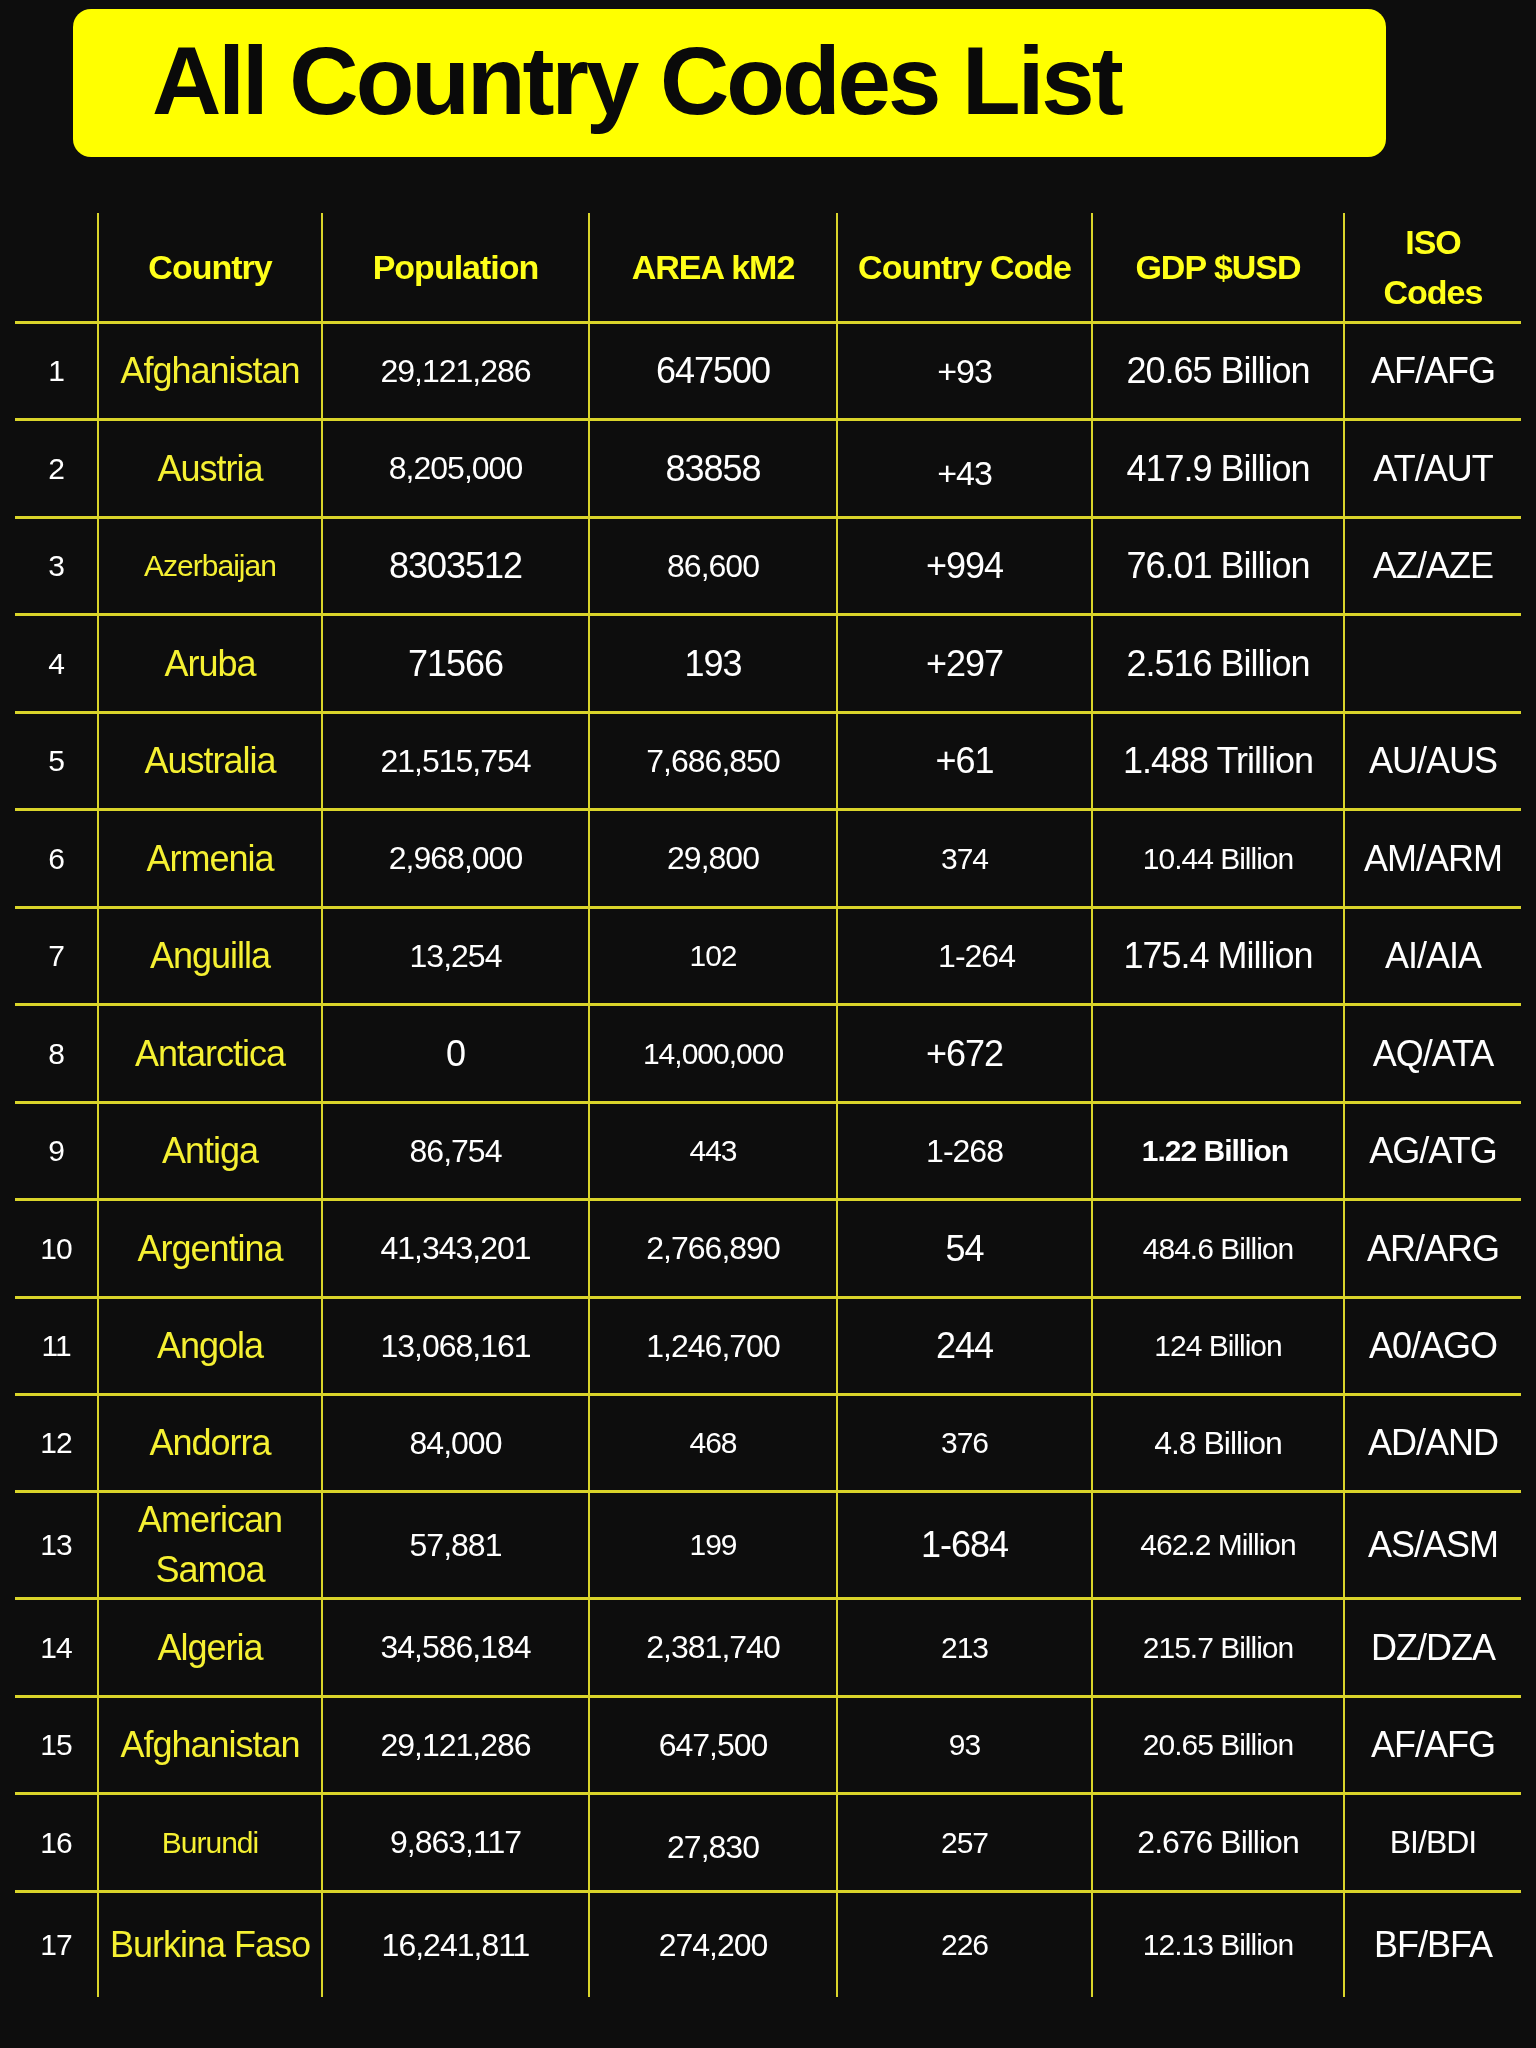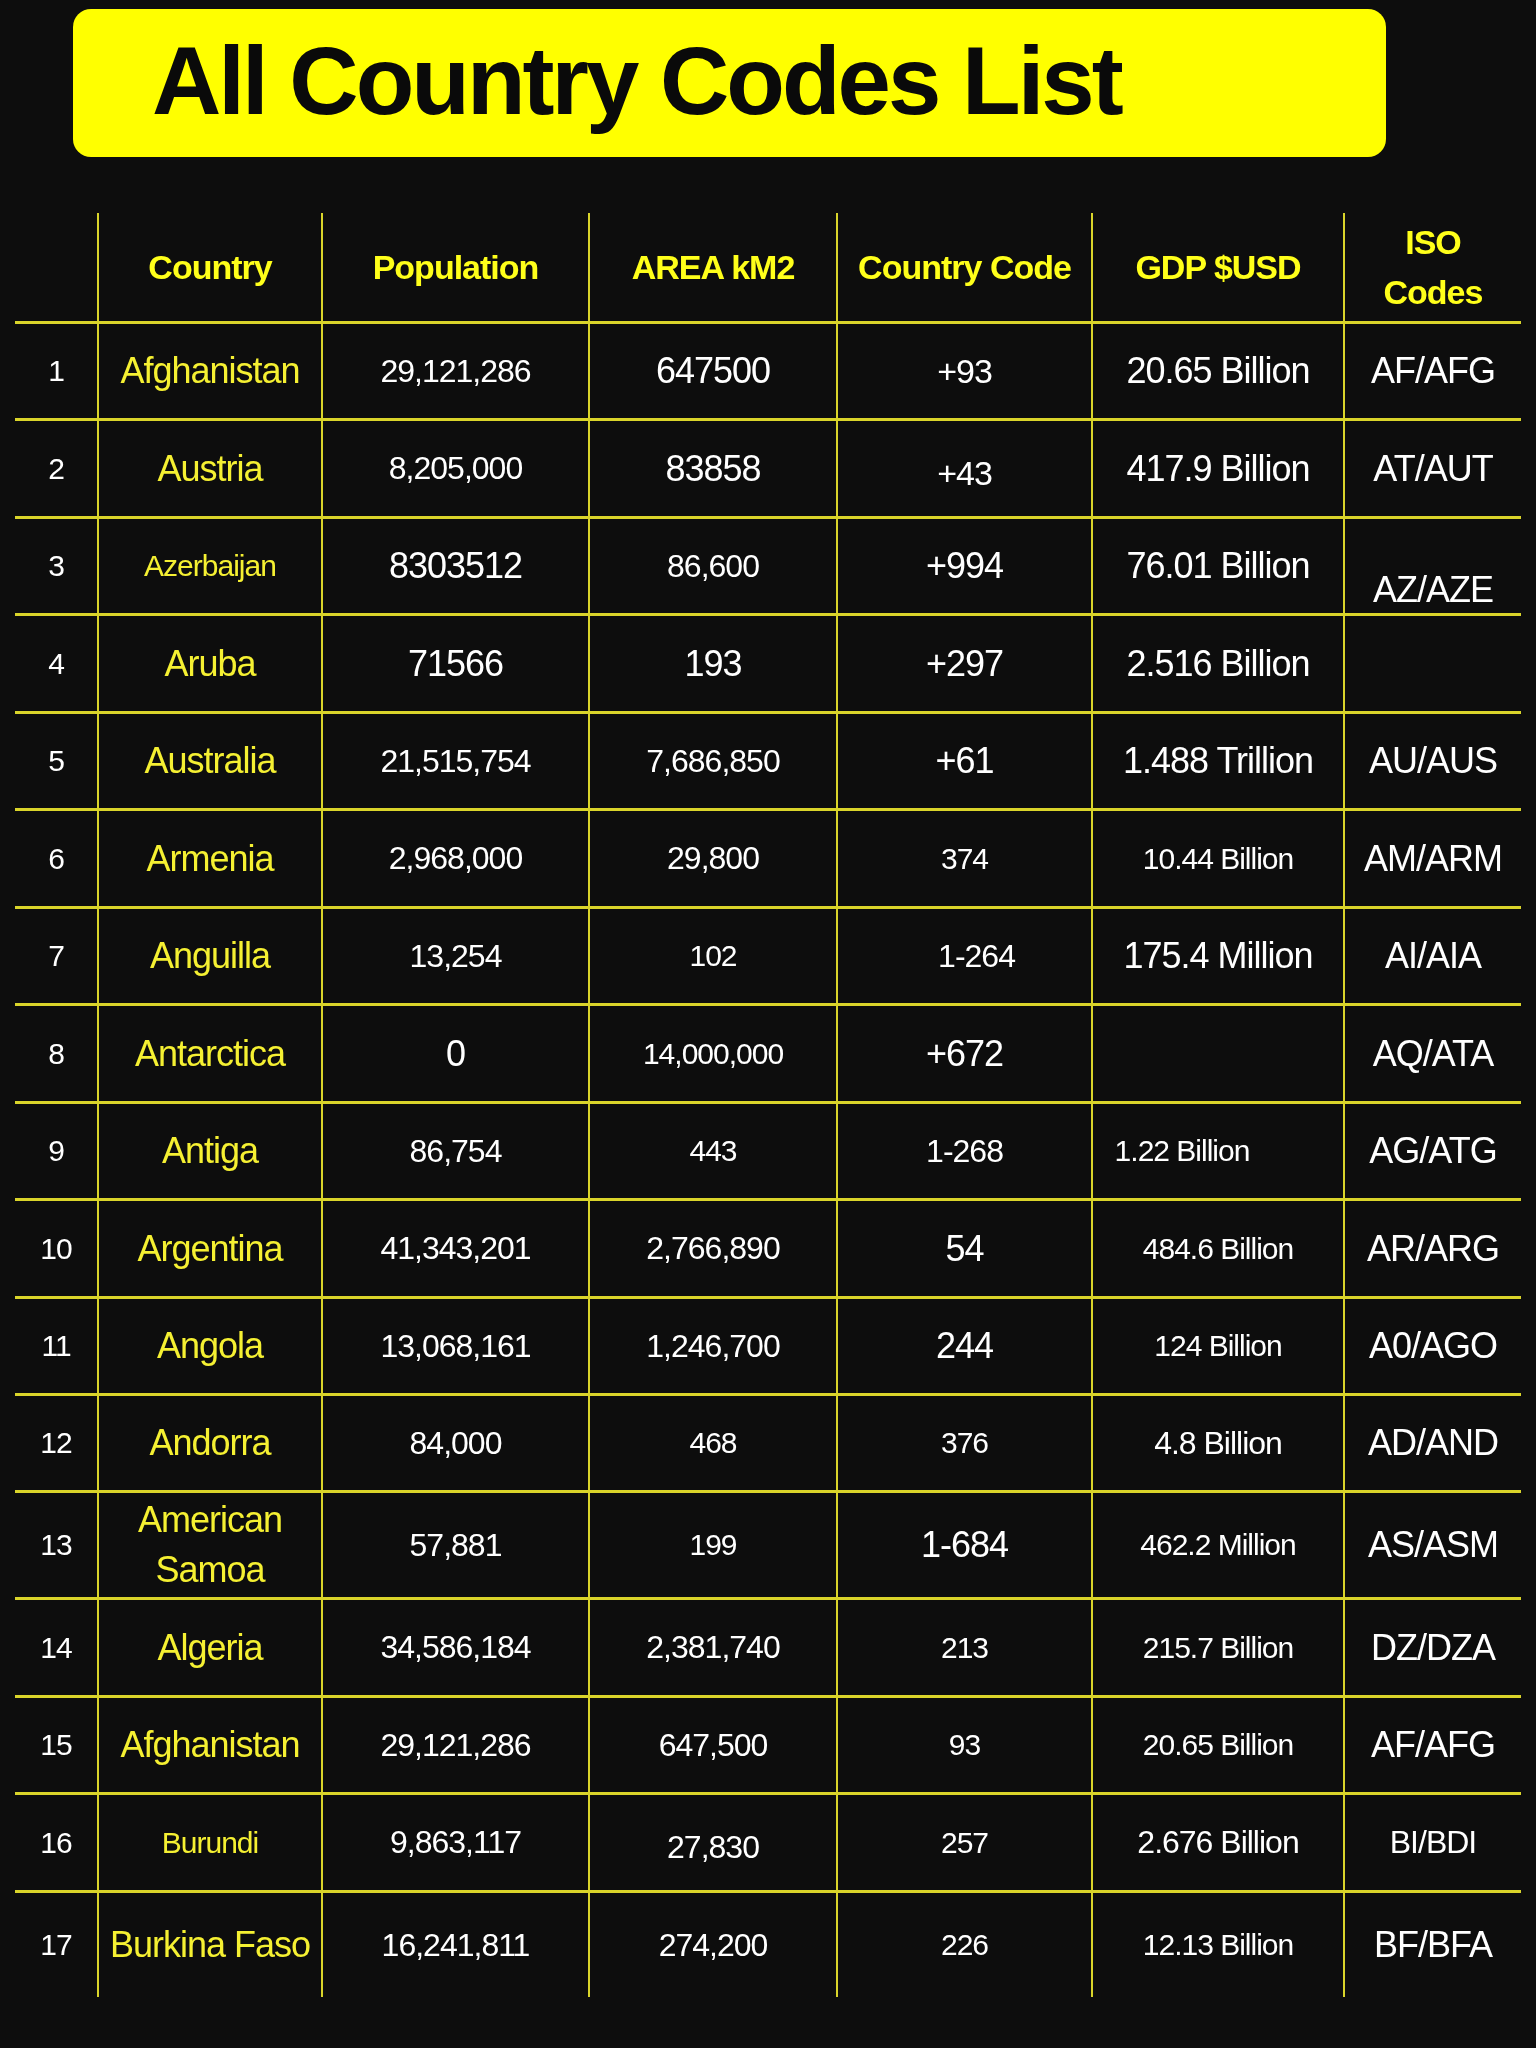--- a/index.html
+++ b/index.html
@@ -58,21 +58,21 @@
     <div class="cell" style="left: 590px; top: 421px; width: 246px; height: 95px; font-size: 36px;">83858</div>
     <div class="cell" style="left: 838px; top: 421px; width: 253px; height: 104px; font-size: 34px;">+43</div>
     <div class="cell" style="left: 1093px; top: 421px; width: 250px; height: 95px; font-size: 36px;">417.9 Billion</div>
     <div class="cell" style="left: 1345px; top: 421px; width: 176px; height: 95px; font-size: 36px;">AT/AUT</div>
     <div class="cell" style="left: 15px; top: 519px; width: 82px; height: 94px; font-size: 30px;">3</div>
     <div class="cell country" style="left: 99px; top: 519px; width: 222px; height: 94px; font-size: 30px;">Azerbaijan</div>
     <div class="cell" style="left: 323px; top: 519px; width: 265px; height: 94px; font-size: 36px;">8303512</div>
     <div class="cell" style="left: 590px; top: 519px; width: 246px; height: 94px; font-size: 32px;">86,600</div>
     <div class="cell" style="left: 838px; top: 519px; width: 253px; height: 94px; font-size: 36px;">+994</div>
     <div class="cell" style="left: 1093px; top: 519px; width: 250px; height: 94px; font-size: 36px;">76.01 Billion</div>
-    <div class="cell" style="left: 1345px; top: 543px; width: 176px; height: 94px; font-size: 36px;">AZ/AZE</div>
+    <div class="cell" style="left: 1345px; top: 519px; width: 176px; height: 94px; font-size: 36px;">AZ/AZE</div>
     <div class="cell" style="left: 15px; top: 616px; width: 82px; height: 95px; font-size: 30px;">4</div>
     <div class="cell country" style="left: 99px; top: 616px; width: 222px; height: 95px; font-size: 36px;">Aruba</div>
     <div class="cell" style="left: 323px; top: 616px; width: 265px; height: 95px; font-size: 36px;">71566</div>
     <div class="cell" style="left: 590px; top: 616px; width: 246px; height: 95px; font-size: 36px;">193</div>
     <div class="cell" style="left: 838px; top: 616px; width: 253px; height: 95px; font-size: 36px;">+297</div>
     <div class="cell" style="left: 1093px; top: 616px; width: 250px; height: 95px; font-size: 36px;">2.516 Billion</div>
     <div class="cell" style="left: 15px; top: 714px; width: 82px; height: 94px; font-size: 30px;">5</div>
     <div class="cell country" style="left: 99px; top: 714px; width: 222px; height: 94px; font-size: 36px;">Australia</div>
     <div class="cell" style="left: 323px; top: 714px; width: 265px; height: 94px; font-size: 32px;">21,515,754</div>
     <div class="cell" style="left: 590px; top: 714px; width: 246px; height: 94px; font-size: 32px;">7,686,850</div>
@@ -98,21 +98,21 @@
     <div class="cell" style="left: 323px; top: 1006px; width: 265px; height: 95px; font-size: 36px;">0</div>
     <div class="cell" style="left: 590px; top: 1006px; width: 246px; height: 95px; font-size: 30px;">14,000,000</div>
     <div class="cell" style="left: 838px; top: 1006px; width: 253px; height: 95px; font-size: 36px;">+672</div>
     <div class="cell" style="left: 1093px; top: 1006px; width: 250px; height: 95px; font-size: 30px;"></div>
     <div class="cell" style="left: 1345px; top: 1006px; width: 176px; height: 95px; font-size: 36px;">AQ/ATA</div>
     <div class="cell" style="left: 15px; top: 1104px; width: 82px; height: 94px; font-size: 30px;">9</div>
     <div class="cell country" style="left: 99px; top: 1104px; width: 222px; height: 94px; font-size: 36px;">Antiga</div>
     <div class="cell" style="left: 323px; top: 1104px; width: 265px; height: 94px; font-size: 32px;">86,754</div>
     <div class="cell" style="left: 590px; top: 1104px; width: 246px; height: 94px; font-size: 30px;">443</div>
     <div class="cell" style="left: 838px; top: 1104px; width: 253px; height: 94px; font-size: 32px;">1-268</div>
-    <div class="cell" style="left: 1060px; top: 1104px; width: 244px; height: 94px; font-size: 30px;">1.22 Billion</div>
+    <div class="cell" style="left: 1093px; top: 1104px; width: 244px; height: 94px; font-size: 30px; font-weight: bold;">1.22 Billion</div>
     <div class="cell" style="left: 1345px; top: 1104px; width: 176px; height: 94px; font-size: 36px;">AG/ATG</div>
     <div class="cell" style="left: 15px; top: 1201px; width: 82px; height: 95px; font-size: 30px;">10</div>
     <div class="cell country" style="left: 99px; top: 1201px; width: 222px; height: 95px; font-size: 36px;">Argentina</div>
     <div class="cell" style="left: 323px; top: 1201px; width: 265px; height: 95px; font-size: 32px;">41,343,201</div>
     <div class="cell" style="left: 590px; top: 1201px; width: 246px; height: 95px; font-size: 32px;">2,766,890</div>
     <div class="cell" style="left: 838px; top: 1201px; width: 253px; height: 95px; font-size: 36px;">54</div>
     <div class="cell" style="left: 1093px; top: 1201px; width: 250px; height: 95px; font-size: 30px;">484.6 Billion</div>
     <div class="cell" style="left: 1345px; top: 1201px; width: 176px; height: 95px; font-size: 36px;">AR/ARG</div>
     <div class="cell" style="left: 15px; top: 1299px; width: 82px; height: 94px; font-size: 30px;">11</div>
     <div class="cell country" style="left: 99px; top: 1299px; width: 222px; height: 94px; font-size: 36px;">Angola</div>

